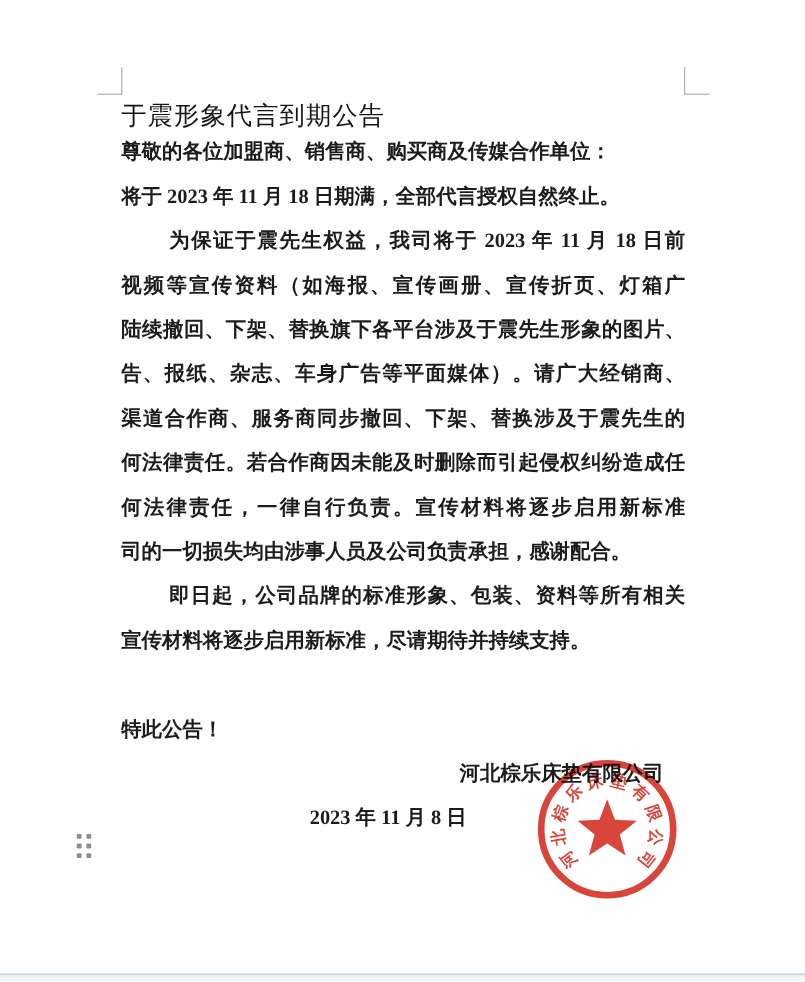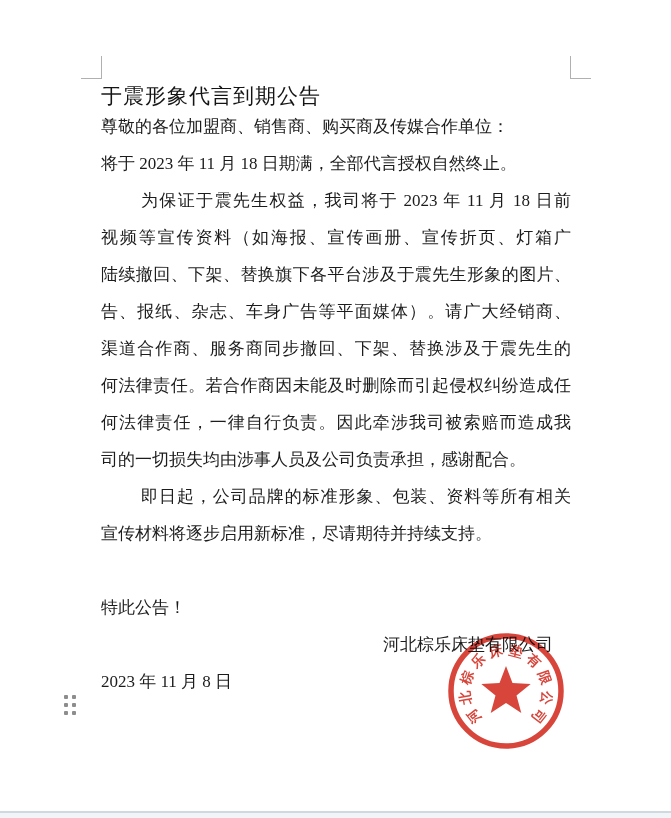--- a/index.html
+++ b/index.html
@@ -12,26 +12,26 @@
   .mark{position:absolute;width:20px;height:22px;}
   .mark.tl{left:81px;top:56px;border-right:1px solid #b0b0b0;border-bottom:1px solid #b0b0b0;}
   .mark.tr{left:570px;top:56px;border-left:1px solid #b0b0b0;border-bottom:1px solid #b0b0b0;}
   
   .doc-title{
     position:absolute;left:101px;top:82px;width:470px;height:28px;line-height:28px;
     text-align:left;font-size:21px;letter-spacing:1px;color:#141414;
   }
   
   .lines{position:absolute;left:101px;top:108px;width:470px;font-size:17px;color:#1c1c1c;}
-  .line{height:37px;line-height:37px;overflow:hidden;white-space:nowrap;}
+  .line{height:37px;line-height:37px;overflow:hidden;white-space:nowrap;font-weight:bold;}
   .line.justify{text-align:justify;text-align-last:justify;}
   .line.indent{text-indent:40px;}
   .line.blank{}
   .line.sign{text-align:right;padding-right:18px;}
-  .line.date{text-align:left;padding-right:25px;}
+  .line.date{text-align:center;padding-right:25px;}
   
   .seal{
     position:absolute;left:441px;top:626px;width:130px;height:130px;
     mix-blend-mode:multiply;opacity:.93;
   }
   .seal text{font-size:13.5px;font-weight:600;font-family:"Liberation Serif","DejaVu Serif",serif;}
   
   .dots{
     position:absolute;left:64px;top:695px;
     display:grid;grid-template-columns:4px 4px;grid-auto-rows:4px;gap:4px 4px;
@@ -53,21 +53,21 @@
 
   <div class="lines">
       <div class="line ">尊敬的各位加盟商、销售商、购买商及传媒合作单位：</div>
       <div class="line ">将于 2023 年 11 月 18 日期满，全部代言授权自然终止。</div>
       <div class="line indent justify">为保证于震先生权益，我司将于 2023 年 11 月 18 日前</div>
       <div class="line justify">视频等宣传资料（如海报、宣传画册、宣传折页、灯箱广</div>
       <div class="line justify">陆续撤回、下架、替换旗下各平台涉及于震先生形象的图片、</div>
       <div class="line justify">告、报纸、杂志、车身广告等平面媒体）。请广大经销商、</div>
       <div class="line justify">渠道合作商、服务商同步撤回、下架、替换涉及于震先生的</div>
       <div class="line justify">何法律责任。若合作商因未能及时删除而引起侵权纠纷造成任</div>
-      <div class="line justify">何法律责任，一律自行负责。因此牵涉我司被索赔而造成我</div>
+      <div class="line justify">何法律责任，一律自行负责。宣传材料将逐步启用新标准</div>
       <div class="line ">司的一切损失均由涉事人员及公司负责承担，感谢配合。</div>
       <div class="line indent justify">即日起，公司品牌的标准形象、包装、资料等所有相关</div>
       <div class="line ">宣传材料将逐步启用新标准，尽请期待并持续支持。</div>
       <div class="line blank"></div>
       <div class="line ">特此公告！</div>
       <div class="line sign">河北棕乐床垫有限公司</div>
       <div class="line date">2023 年 11 月 8 日</div>
     </div>
 
   <div class="dots">

